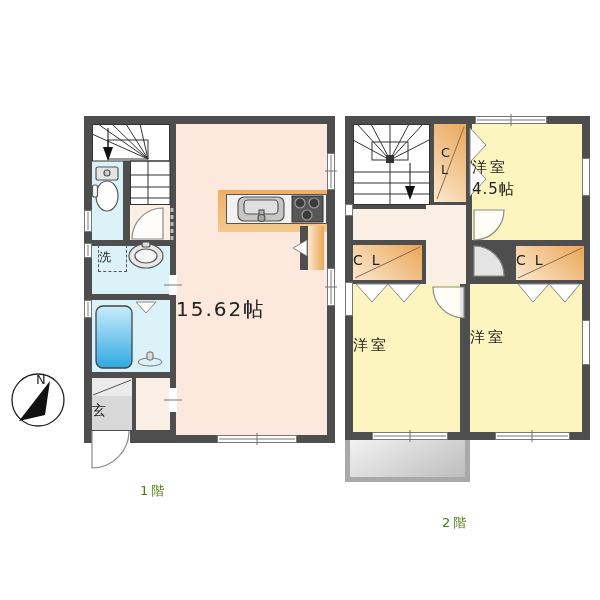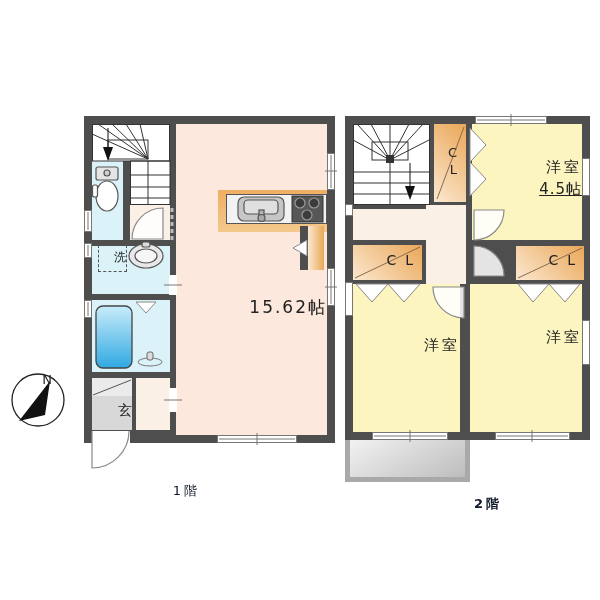--- a/index.html
+++ b/index.html
@@ -22,30 +22,30 @@
   .entrance{background:var(--entrance,#d8d8d8);}
   .shoe{background:var(--shoe,#ebebeb);}
   .balcony{background:linear-gradient(150deg,var(--balcony_light,#f2f2f2),var(--balcony_dark,#bdbdbd));
            border:5px solid var(--balcony_frame,#a9a9a9);border-top:none;z-index:2;}
   
   .win{background:#ffffff;border:1px solid #777;z-index:3;}
   .opening{background:#ffffff;z-index:3;}
   
   #overlay{position:absolute;left:0;top:0;z-index:4;pointer-events:none;}
   
-  .lbl{position:absolute;z-index:5;text-align:right;white-space:nowrap;}
+  .lbl{position:absolute;z-index:5;text-align:left;white-space:nowrap;}
   .ldk-name{font-size:18px;letter-spacing:6px;}
-  .ldk-size{font-size:17px;letter-spacing:2px;}
+  .ldk-size{font-size:20px;letter-spacing:2px;}
   .room-name{font-size:15px;letter-spacing:3px;line-height:22px;}
-  .room-size{font-size:15px;letter-spacing:1px;line-height:22px;text-decoration:underline;}
+  .room-size{font-size:15px;letter-spacing:1px;line-height:22px;}
   .cl{font-size:14px;letter-spacing:9px;}
   .cl-vert{white-space:normal;word-break:break-all;line-height:17px;font-size:13px;letter-spacing:0;}
   .small-lbl{font-size:12px;}
   .genkan{font-size:14px;}
-  .caption{font-size:13px;letter-spacing:3px;color:#0f172a;}
+  .caption{font-size:13px;letter-spacing:3px;color:#4d7c0f;}
   .laundry-box{border:1px dashed #555;line-height:23px;background:transparent;}
 </style>
 </head>
 <body>
 
 <div id="canvas">
 
   <div class="abs plan" style="left:84px;top:116px;width:251px;height:327px;"></div>
   <div class="abs plan" style="left:345px;top:116px;width:245px;height:324px;"></div>
 
@@ -241,16 +241,16 @@
   </div>
 
   <div class="lbl cl-vert" style="left:441px;top:144px;width:16px;">CL</div>
   <div class="lbl cl" style="left:353px;top:252px;width:69px;">CL</div>
   <div class="lbl cl" style="left:516px;top:252px;width:68px;">CL</div>
 
   <div class="lbl small-lbl laundry-box" style="left:98px;top:245px;width:27px;height:25px;">洗</div>
   <div class="lbl genkan" style="left:92px;top:402px;width:40px;">玄</div>
 
   <div class="lbl caption" style="left:140px;top:482px;width:60px;">1階</div>
-  <div class="lbl caption" style="left:442px;top:495px;width:60px;font-weight:bold;">2階</div>
+  <div class="lbl caption" style="left:442px;top:514px;width:60px;">2階</div>
 
   <div class="lbl" style="left:36px;top:372px;width:16px;font-size:13px;">N</div>
 </div>
 
 </body></html>

